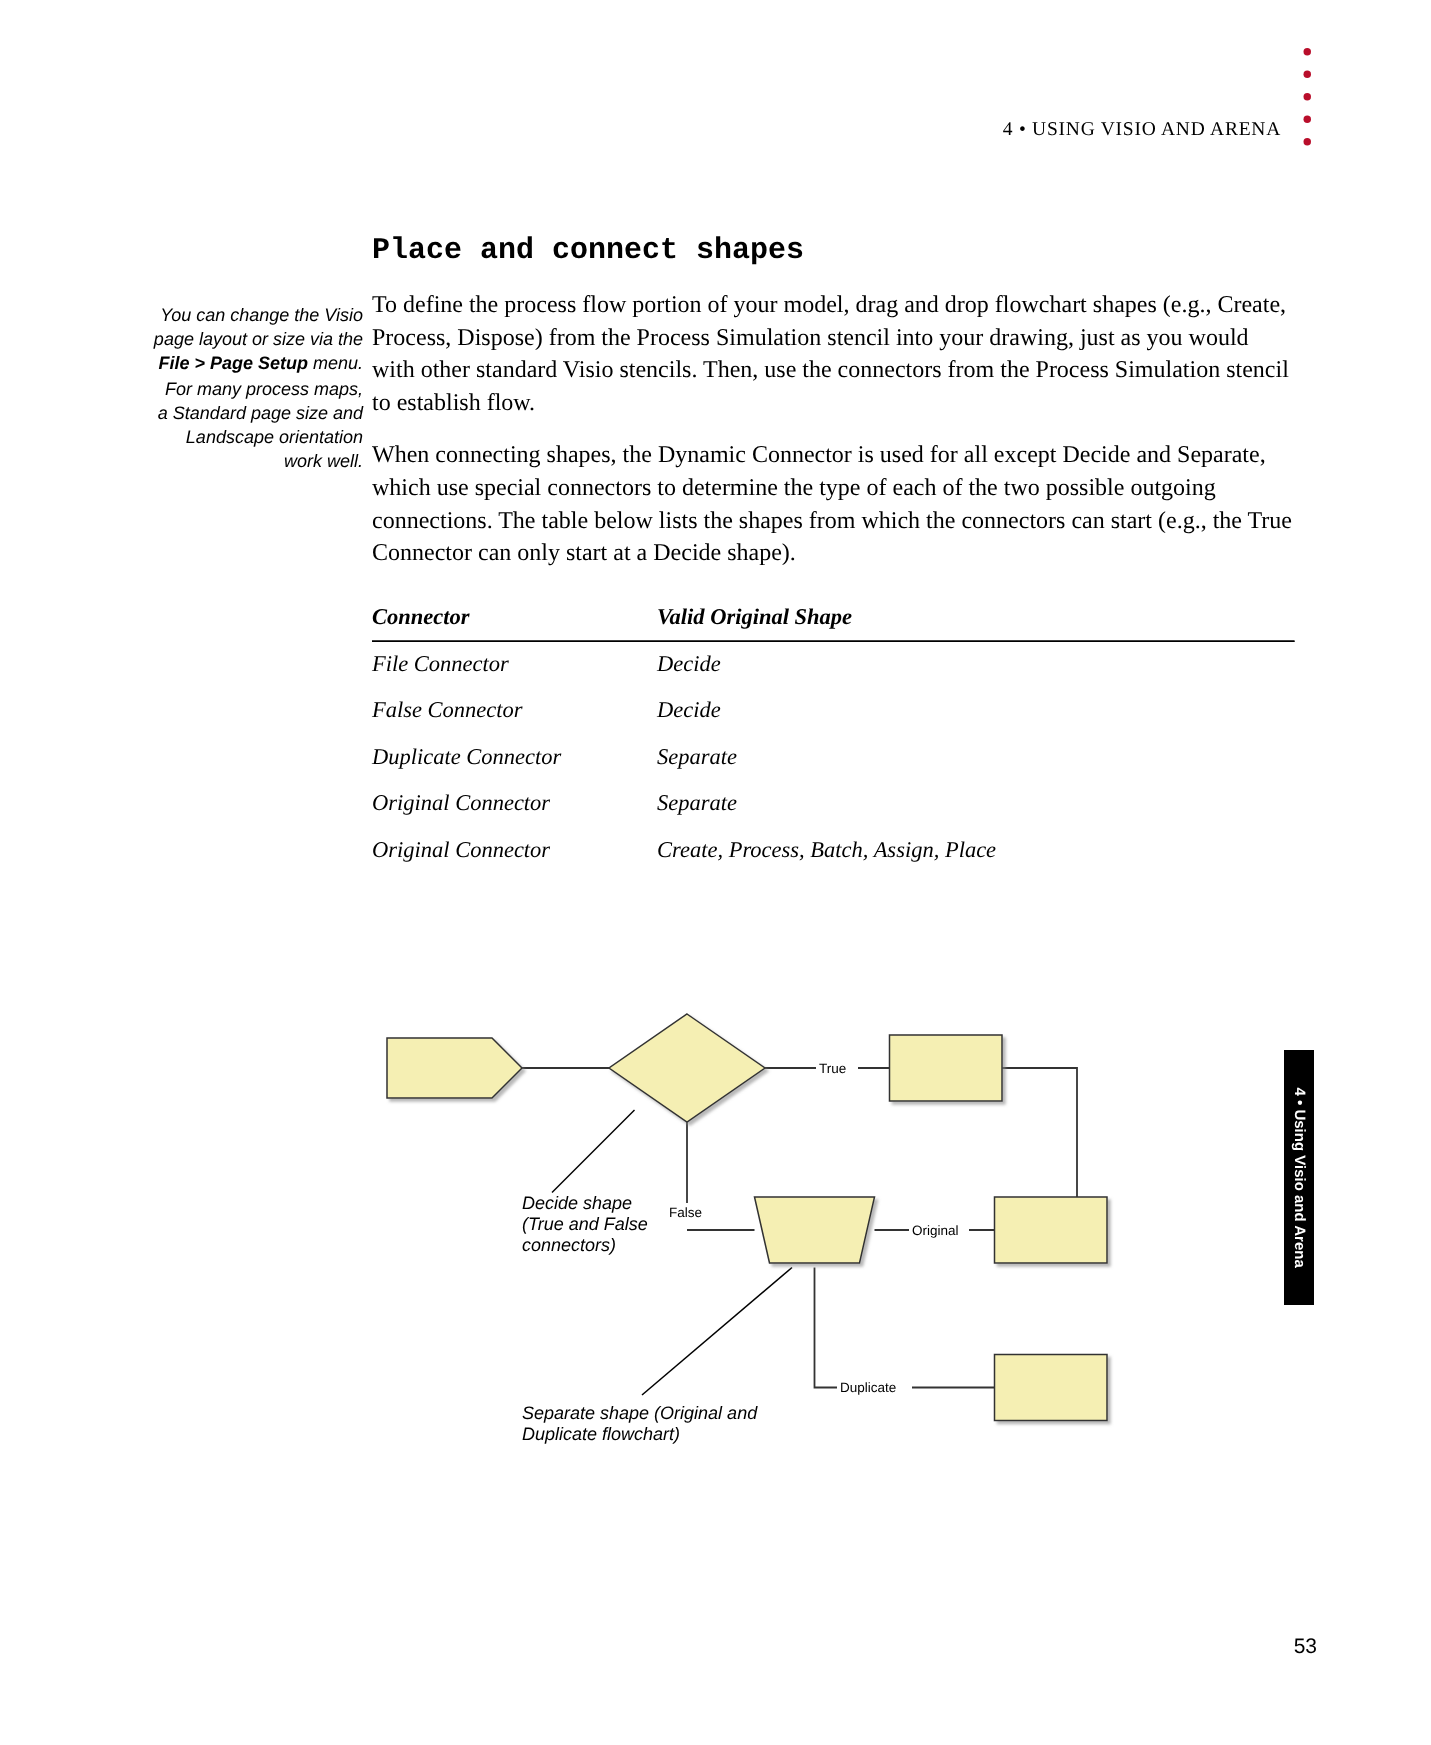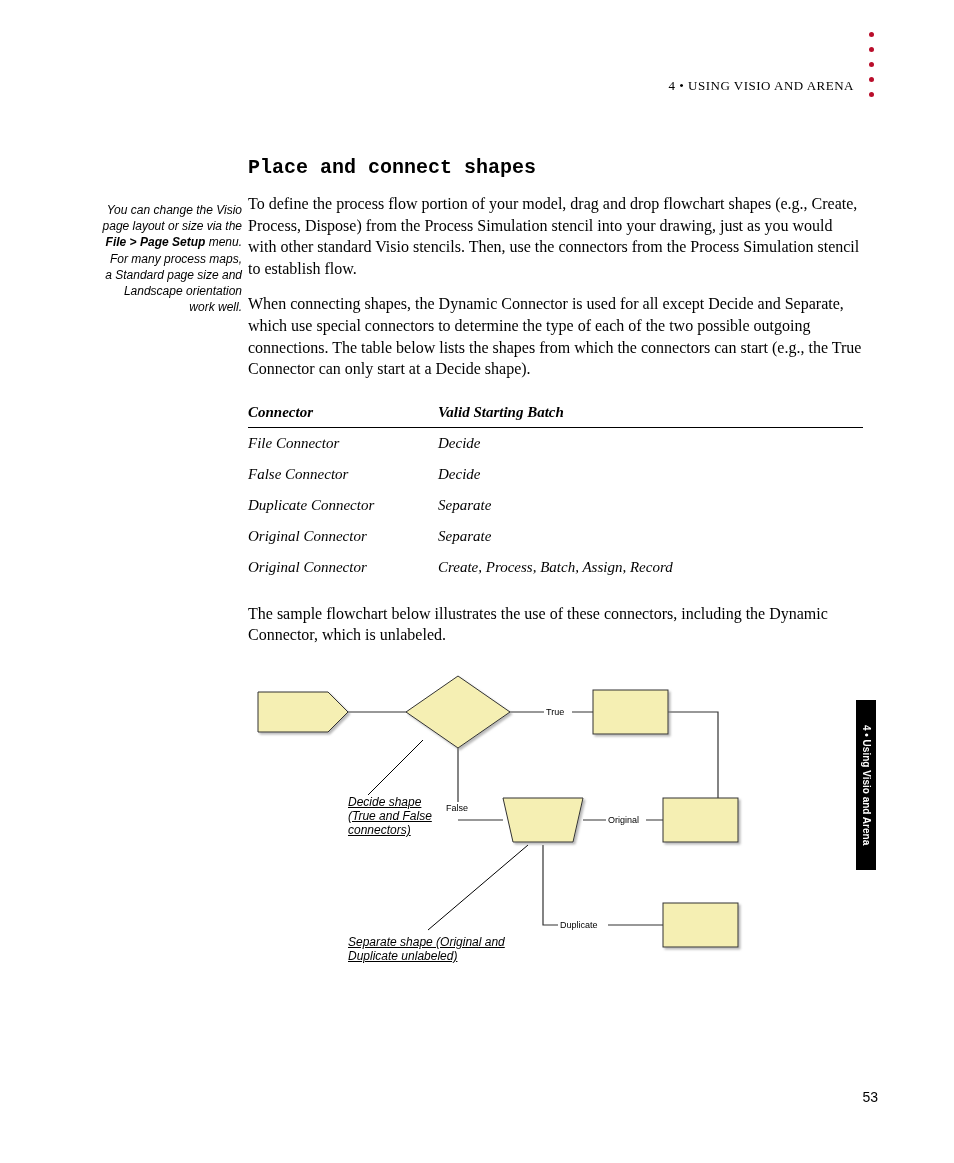--- a/index.html
+++ b/index.html
@@ -119,21 +119,20 @@
     position: absolute;
     right: 76px;
     bottom: 58px;
     font-family: Arial, Helvetica, sans-serif;
     font-size: 14px;
   }
   .callout {
     font-family: Arial, Helvetica, sans-serif;
     font-size: 12px;
     font-style: italic;
-    text-decoration: underline;
   }
 </style>
 </head>
 <body>
 
 <div class="page">
 
   <div class="header-dots">
     <span></span>
       <span></span>
@@ -150,21 +149,21 @@
 
   <div class="content">
     <h2 class="section-title">Place and connect shapes</h2>
     <p class="body">To define the process flow portion of your model, drag and drop flowchart shapes (e.g., Create, Process, Dispose) from the Process Simulation stencil into your drawing, just as you would with other standard Visio stencils. Then, use the connectors from the Process Simulation stencil to establish flow.</p>
     <p class="body">When connecting shapes, the Dynamic Connector is used for all except Decide and Separate, which use special connectors to determine the type of each of the two possible outgoing connections. The table below lists the shapes from which the connectors can start (e.g., the True Connector can only start at a Decide shape).</p>
 
     <table class="conn-table">
       <thead>
         <tr>
           <th>Connector</th>
-          <th>Valid Starting Batch</th>
+          <th>Valid Original Shape</th>
         </tr>
       </thead>
       <tbody>
         <tr>
             <td>File Connector</td>
             <td>Decide</td>
           </tr>
         <tr>
             <td>False Connector</td>
             <td>Decide</td>
@@ -172,26 +171,25 @@
         <tr>
             <td>Duplicate Connector</td>
             <td>Separate</td>
           </tr>
         <tr>
             <td>Original Connector</td>
             <td>Separate</td>
           </tr>
         <tr>
             <td>Original Connector</td>
-            <td>Create, Process, Batch, Assign, Record</td>
+            <td>Create, Process, Batch, Assign, Place</td>
           </tr>
       </tbody>
     </table>
 
-    <p class="body">The sample flowchart below illustrates the use of these connectors, including the Dynamic Connector, which is unlabeled.</p>
   </div>
 
   <div class="diagram-wrap">
     <svg viewBox="0 0 615 350" width="615" height="350">
       <defs>
         <filter id="ds" x="-10%" y="-10%" width="140%" height="140%">
           <feDropShadow dx="2" dy="2" stdDeviation="1" flood-color="#888" flood-opacity="0.6"></feDropShadow>
         </filter>
       </defs>
 
@@ -234,21 +232,21 @@
         <text x="198" y="141">False</text>
         <rect x="358" y="144" width="40" height="12" fill="#fff"></rect>
         <text x="360" y="153">Original</text>
         <rect x="310" y="249" width="50" height="12" fill="#fff"></rect>
         <text x="312" y="258">Duplicate</text>
       </g>
     </svg>
 
     
     <div class="callout" style="position:absolute; left:100px; top:125px; width:100px;">Decide shape (True and False connectors)</div>
-    <div class="callout" style="position:absolute; left:100px; top:265px; width:160px;">Separate shape (Original and Duplicate unlabeled)</div>
+    <div class="callout" style="position:absolute; left:100px; top:265px; width:160px;">Separate shape (Original and Duplicate flowchart)</div>
   </div>
 
   <div class="side-tab">
     <span>4 • Using Visio and Arena</span>
   </div>
 
   <div class="page-number">53</div>
 
 </div>
 

